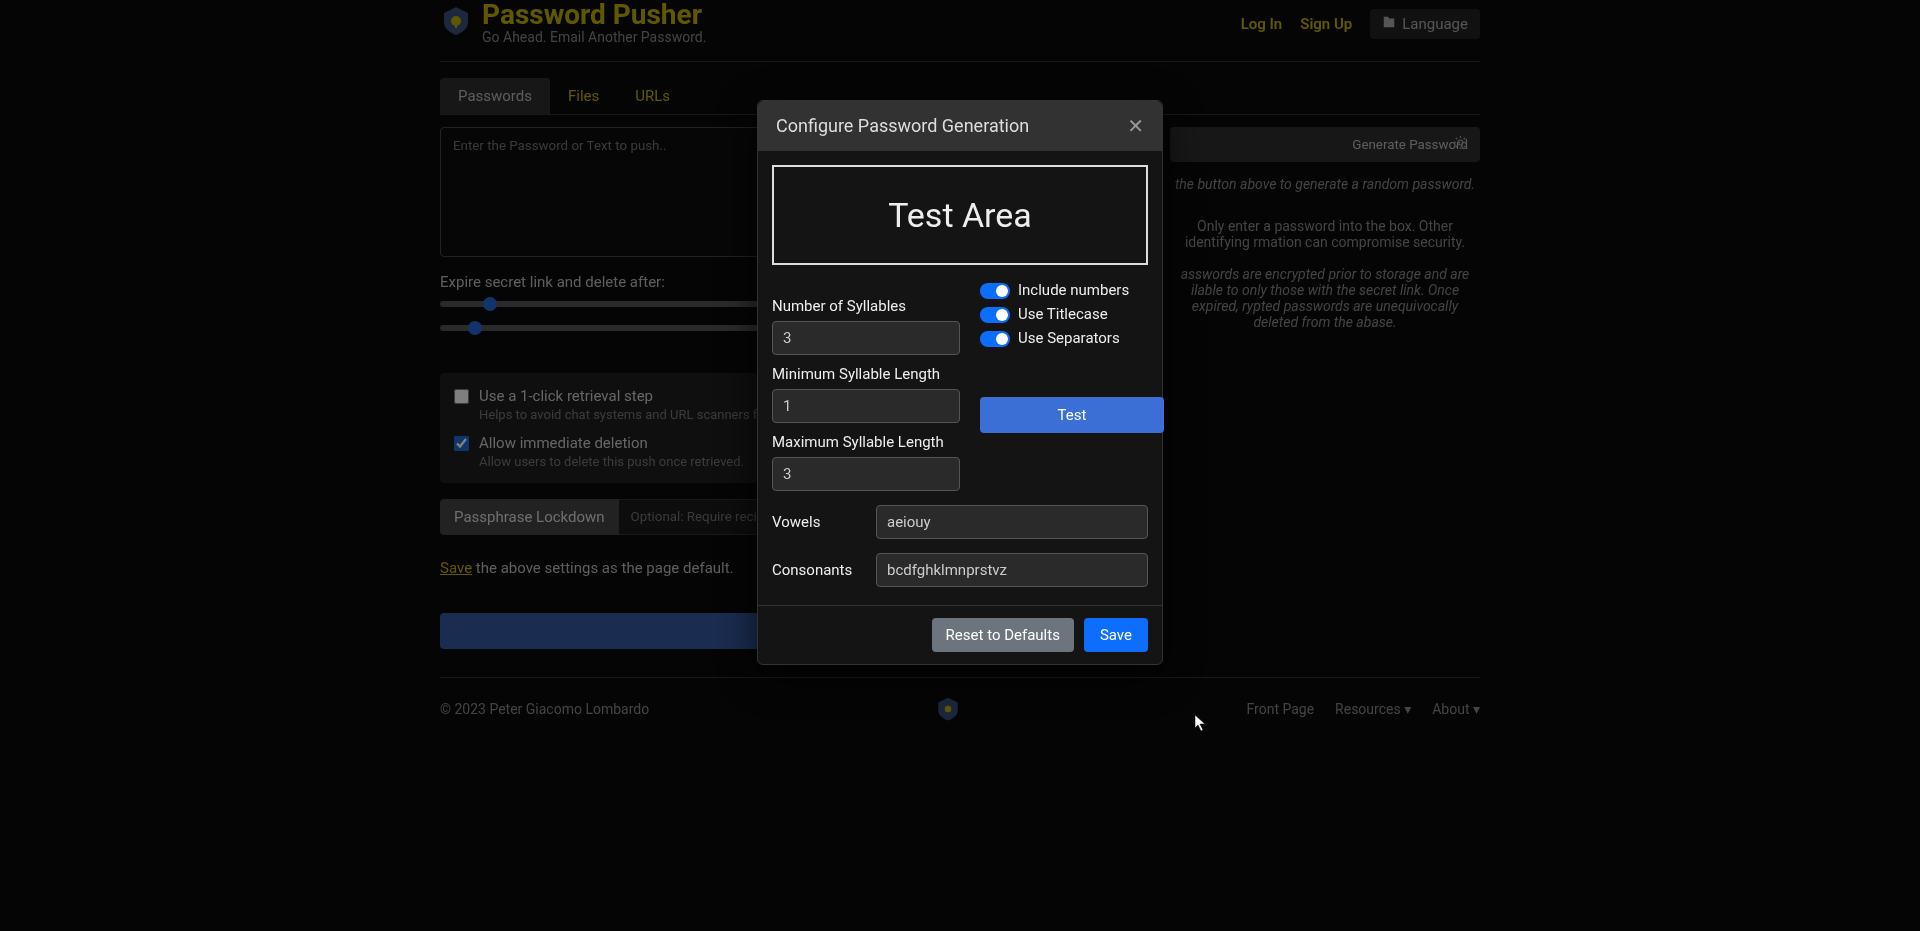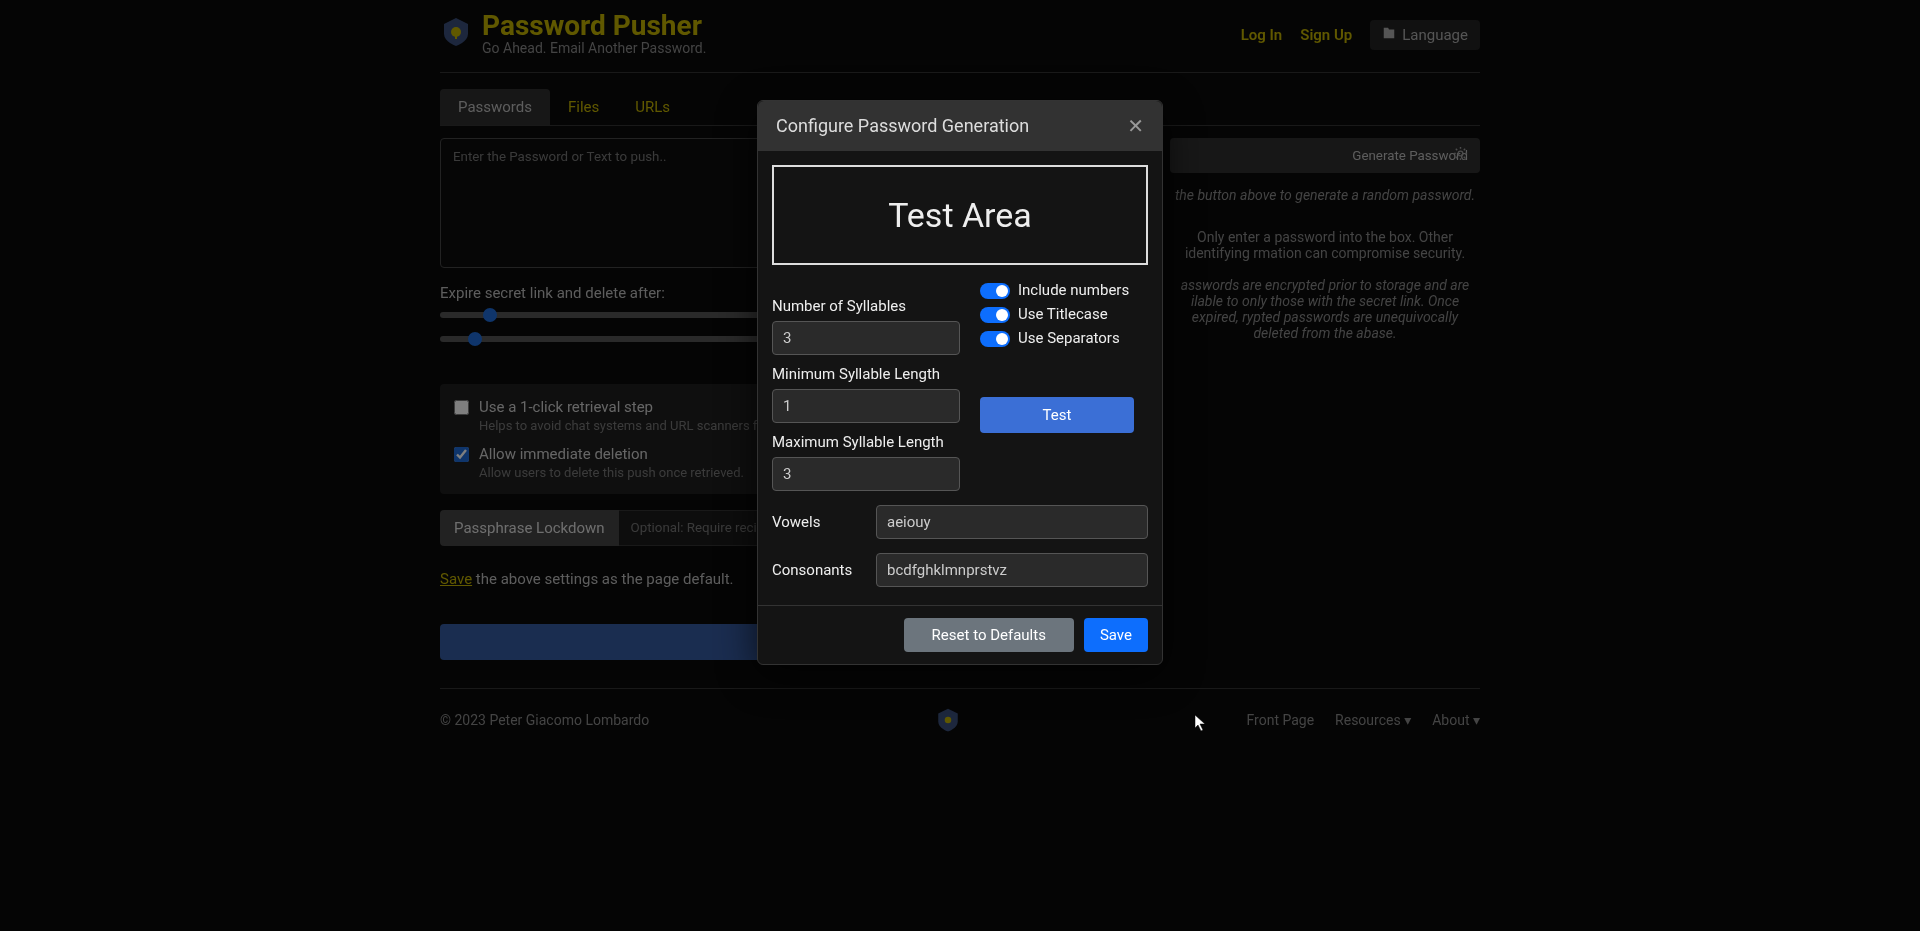--- a/index.html
+++ b/index.html
@@ -1,20 +1,20 @@
 <!DOCTYPE html>
 <html><head>
 <meta charset="utf-8">
 <style>
 * { box-sizing: border-box; margin: 0; padding: 0; font-family: -apple-system, BlinkMacSystemFont, "Segoe UI", Roboto, "Helvetica Neue", Arial, sans-serif; }
 body { background: #0a0a0a; color: #ccc; font-size: 15px; overflow: hidden; width: 1920px; height: 931px; position: relative; }
 .container { max-width: 1060px; margin: 0 auto; padding: 0 10px; }
 
 
-.header { display: flex; justify-content: space-between; align-items: flex-start; padding-top: 16px; }
+.header { display: flex; justify-content: space-between; align-items: flex-start; padding-top: 5px; }
 .brand { display: flex; gap: 10px; align-items: flex-start; }
 .brand-icon { width: 32px; height: 32px; }
 .brand-title { color: #c0b000; font-weight: 700; font-size: 28px; line-height: 0.7; }
 .brand-sub { color: #888; font-size: 14px; margin-top: 4px; }
 .header-right { display: flex; gap: 18px; align-items: center; margin-top: 4px; }
 .header-link { color: #c0b000; text-decoration: none; font-weight: 600; font-size: 15px; }
 .lang-btn { background: #222; border: none; color: #aaa; padding: 6px 12px; border-radius: 4px; display: flex; gap: 6px; align-items: center; font-size: 15px; }
 .rule { border: 0; border-top: 1px solid #333; margin-top: 16px; }
 
 
@@ -80,25 +80,25 @@
 .test-area { border:2px solid #ddd; padding: 28px 10px; text-align:center; color:#eee; font-size:34px; font-weight:400; }
 .form-grid { display:flex; gap:20px; margin-top:16px; }
 .col-left { flex:1; }
 .col-right { width:168px; }
 .fld-label { color:#eee; font-size:15px; margin-bottom:6px; margin-top:10px; display:block; }
 .fld-label:first-child { margin-top:16px; }
 .num-input, .txt-input { width:100%; background:#2a2a2a; border:1px solid #555; border-radius:4px; padding:7px 10px; color:#ccc; font-size:15px; }
 .toggle-row { display:flex; align-items:flex-end; gap:8px; margin-bottom:6px; color:#eee; font-size:15px; }
 .toggle { width:30px; height:16px; background:#0d6efd; border-radius:10px; position:relative; }
 .toggle::after { content:""; position:absolute; width:12px; height:12px; background:#fff; border-radius:50%; top:2px; right:2px; }
-.test-btn { width:154px; background:#3b6fd6; border:none; color:#fff; padding:9px 0; border-radius:4px; margin-top:44px; font-size:15px; }
+.test-btn { width:184px; background:#3b6fd6; border:none; color:#fff; padding:9px 0; border-radius:4px; margin-top:44px; font-size:15px; }
 .kv-row { display:flex; align-items:center; gap:18px; margin-top:14px; }
 .kv-row label { width:86px; color:#eee; font-size:15px; }
 .modal-ftr { border-top:1px solid #333; padding:12px 14px; display:flex; justify-content:flex-end; gap:10px; }
-.btn-reset { background:#6c757d; color:#fff; border:none; padding:8px 28px; border-radius:4px; font-size:15px; }
+.btn-reset { background:#6c757d; color:#fff; border:none; padding:8px 14px; border-radius:4px; font-size:15px; }
 .btn-save { background:#0d6efd; color:#fff; border:none; padding:8px 16px; border-radius:4px; font-size:15px; }
 
 .cursor { position:fixed; left:1194px; top:714px; width:14px; height:18px; }
 .cursor svg { display:block; }
 </style>
 </head>
 <body>
 
 <div class="container">
   <div class="header">

